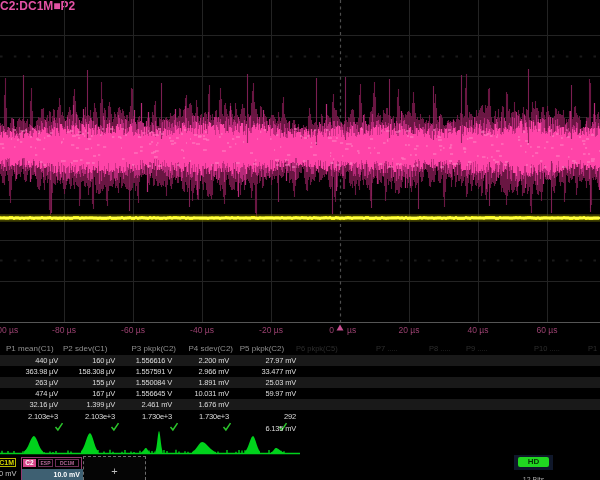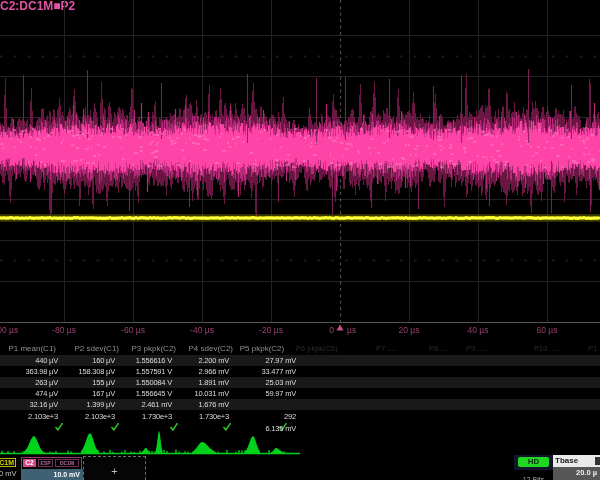--- a/index.html
+++ b/index.html
@@ -51,22 +51,22 @@
       <polygon points="141.0,453 141.0,452.6 141.6,452.2 142.3,451.7 142.9,451.0 143.6,450.2 144.2,449.4 144.9,448.6 145.5,448.1 146.1,448.0 146.8,448.5 147.4,449.4 148.1,450.4 148.7,451.4 149.4,452.1 150.0,452.6 150.0,453" fill="#00d21c"></polygon>
       <polygon points="192.0,453 192.0,452.1 193.7,451.0 195.4,449.2 197.1,446.9 198.9,444.4 200.6,442.5 202.3,442.0 204.0,442.5 205.7,443.8 207.4,445.4 209.1,447.2 210.9,448.9 212.6,450.3 214.3,451.4 216.0,452.1 216.0,453" fill="#00d21c"></polygon>
       <polygon points="245.0,453 245.0,451.6 246.1,450.3 247.1,448.5 248.2,446.0 249.3,443.0 250.4,440.0 251.4,437.5 252.5,436.2 253.6,436.3 254.6,438.2 255.7,441.3 256.8,444.7 257.9,447.8 258.9,450.1 260.0,451.6 260.0,453" fill="#00d21c"></polygon>
       <polygon points="271.0,453 271.0,452.6 271.9,452.0 272.9,451.1 273.8,449.9 274.7,448.8 275.6,448.1 276.6,448.1 277.5,448.4 278.4,449.0 279.4,449.8 280.3,450.5 281.2,451.2 282.1,451.8 283.1,452.3 284.0,452.6 284.0,453" fill="#00d21c"></polygon>
 <path d="M2 453V450.8M8 453V450.9M14 453V450.9M23 453V451.3M26 453V450.2M32 453V449.8M44 453V452.0M50 453V451.6M53 453V451.9M56 453V451.0M68 453V450.5M71 453V451.4M86 453V451.5M89 453V451.8M95 453V450.1M98 453V449.9M104 453V451.5M110 453V449.8M113 453V451.8M122 453V451.8M125 453V449.9M131 453V451.5M134 453V451.9M140 453V450.8M143 453V451.6M149 453V450.6M152 453V451.1M155 453V451.4M164 453V450.1M167 453V451.1M176 453V449.8M179 453V451.4M185 453V451.3M188 453V451.8M194 453V450.7M197 453V451.0M203 453V450.7M209 453V451.7M218 453V451.6M227 453V449.9M236 453V451.8M239 453V449.9M242 453V450.4M245 453V450.2M251 453V451.6M257 453V451.5M269 453V450.0M272 453V452.0M275 453V451.0M278 453V451.6M281 453V450.7M284 453V451.2" stroke="#00d21c" stroke-width="1.4" fill="none"></path>
 
 </svg>
 <div style="position:absolute;left:0;top:354.5px;width:600px;height:11.2px;background:#191919"></div>
     <div style="position:absolute;left:0;top:376.9px;width:600px;height:11.2px;background:#191919"></div>
     <div style="position:absolute;left:0;top:399.3px;width:600px;height:11.2px;background:#191919"></div>
-    <div class="th" style="left:0;top:344px;width:56px;text-align:right">P1 mean(C1)</div>
-    <div class="th" style="left:63px;top:344px;width:56px;text-align:right">P2 sdev(C1)</div>
+    <div class="th" style="left:6px;top:344px;width:56px;">P1 mean(C1)</div>
+    <div class="th" style="left:63px;top:344px;width:56px;">P2 sdev(C1)</div>
     <div class="th" style="left:120px;top:344px;width:56px;text-align:right">P3 pkpk(C2)</div>
     <div class="th" style="left:177px;top:344px;width:56px;text-align:right">P4 sdev(C2)</div>
     <div class="th" style="left:234px;top:344px;width:56px;text-align:center">P5 pkpk(C2)</div>
     <div class="thd" style="left:296px;top:344px">P6 pkpk(C5)</div>
     <div class="thd" style="left:376px;top:344px">P7 .....</div>
     <div class="thd" style="left:429px;top:344px">P8 .....</div>
     <div class="thd" style="left:466px;top:344px">P9 .....</div>
     <div class="thd" style="left:534px;top:344px">P10 .....</div>
     <div class="thd" style="left:588px;top:344px">P1</div>
     <div class="tv" style="left:2px;top:355.6px;width:56px">440 µV</div>
@@ -110,18 +110,13 @@
   <div style="position:absolute;left:33px;top:1px;width:24px;height:8px;border:1px solid #6e2e58;color:#b86a9c;font-size:5px;font-weight:bold;line-height:7px;text-align:center">DC1M</div>
   <div style="position:absolute;left:0;top:11px;width:61px;height:12px;background:#3e6072;color:#fff;font-size:7px;font-weight:bold;text-align:right;line-height:11px"><span style="padding-right:3px">10.0 mV</span></div>
 </div>
 <div style="position:absolute;left:83px;top:456px;width:63px;height:24px;background:#050505;border:1px dashed #6e6e6e;border-bottom:none">
   <div style="position:absolute;left:0;top:8px;width:100%;text-align:center;color:#bdbdbd;font-size:11px">+</div>
 </div>
 <div style="position:absolute;left:514px;top:455px;width:39px;height:15px;background:#0f172a">
   <div style="position:absolute;left:4px;top:2px;width:31px;height:10px;background:#21d621;border-radius:2px;color:#073307;font-size:8px;font-weight:bold;text-align:center;line-height:10px">HD</div>
   <div style="position:absolute;left:0;top:21px;width:100%;text-align:center;color:#a8a8a8;font-size:7px">12 Bits</div>
 </div>
-<div style="position:absolute;left:553px;top:455px;width:47px;height:25px;background:#565656">
-  <div style="position:absolute;left:0;top:0;width:47px;height:12px;background:#e9e9e9;color:#1a1a1a;font-size:8px;font-weight:bold;line-height:12px"><span style="padding-left:2px">Tbase</span></div>
-  <div style="position:absolute;right:0;top:2px;width:5px;height:8px;background:#333"></div>
-  <div style="position:absolute;left:0;top:13px;width:44px;text-align:right;color:#f0f0f0;font-size:7.5px;font-weight:bold">20.0 µ</div>
-</div>
 
 </div>
 </body></html>

